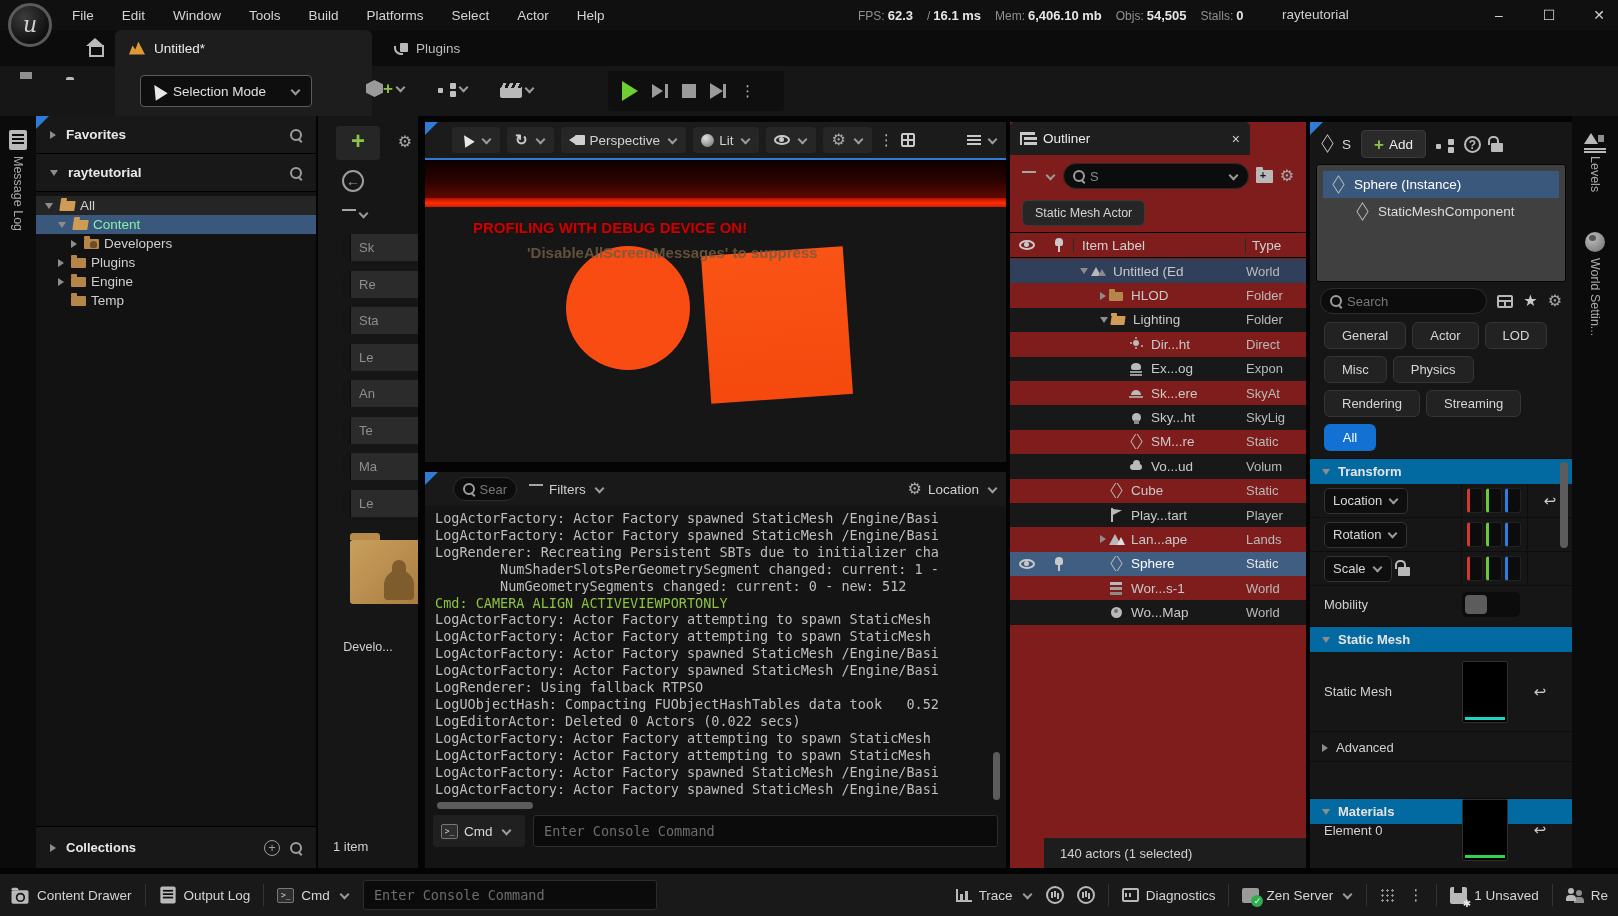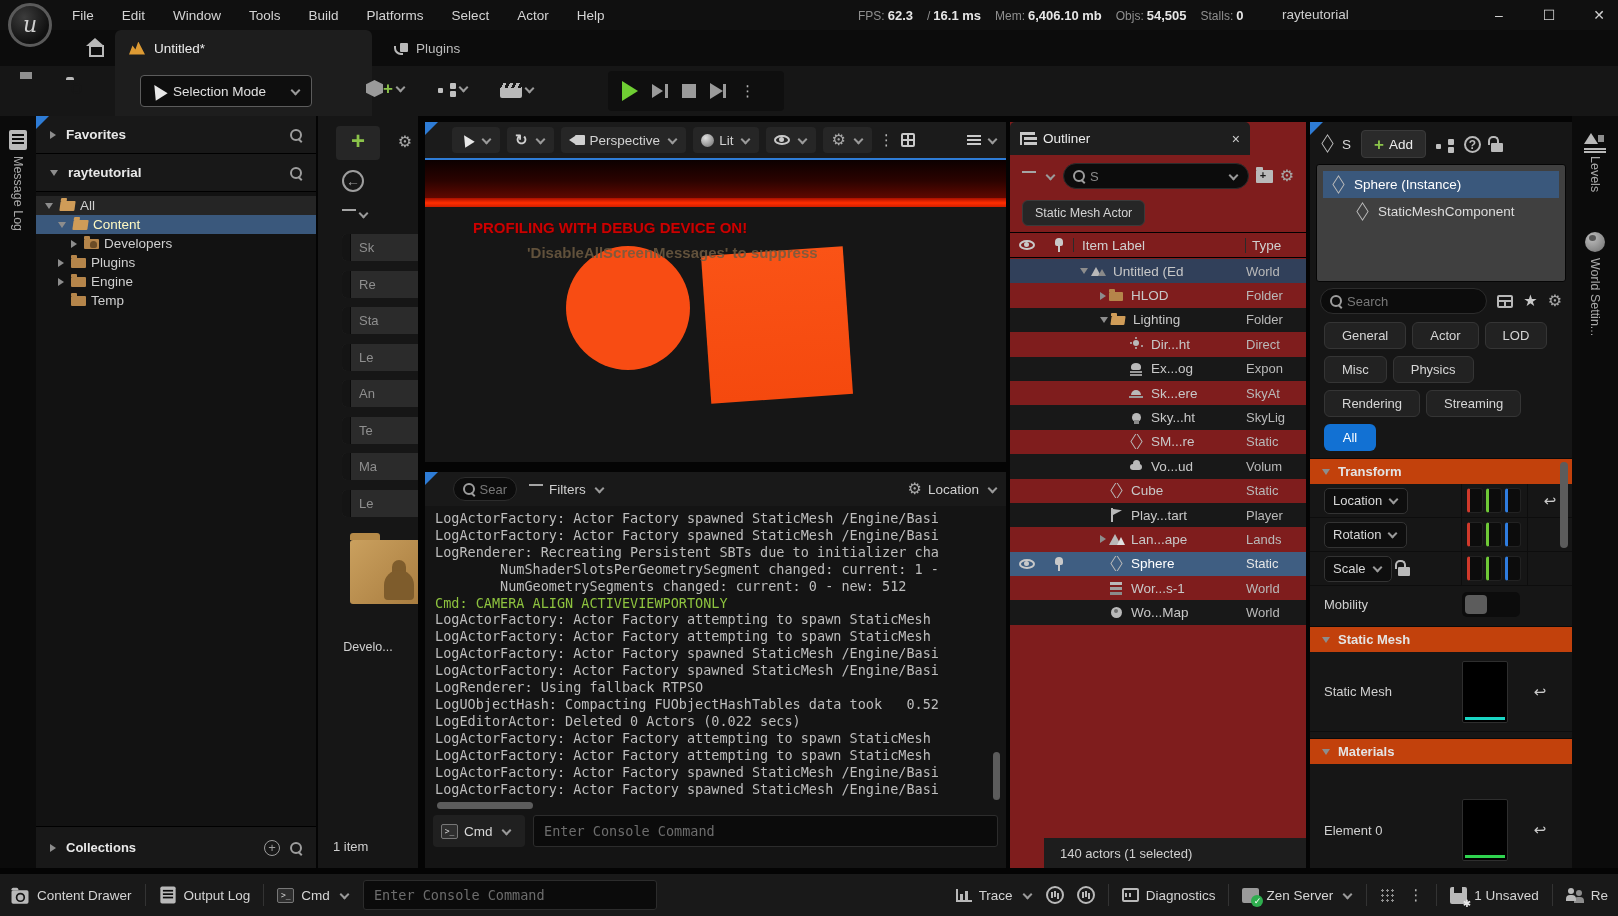--- a/index.html
+++ b/index.html
@@ -116,21 +116,21 @@
   .vtext { writing-mode:vertical-rl; color:#a9a9a9; font-size:12.5px; margin:4px auto; display:block; text-align:left; }
 
   
   #left-panel { left:36px; top:116px; width:280px; height:752px; background:#121212; }
   .cb-head { height:38px; background:#181818; border-bottom:1px solid #000; display:flex; align-items:center; padding:0 14px; gap:10px; }
   .cb-head .hl-label { font-weight:bold; color:#e8e8e8; font-size:13.5px; flex:1; }
   #cb-tree { padding-top:4px; }
   .cbrow { height:19px; display:flex; align-items:center; gap:0; color:#cfcfcf; font-size:13.5px; }
   .cbrow .arr { margin-right:4px; }
   .cbrow.hl { background:#252525; }
-  .cbrow.sel { background:#3a587c; color:#fef9c3; }
+  .cbrow.sel { background:#3a587c; color:#86efac; }
   #collections-row { position:absolute; left:0; bottom:0; width:100%; height:42px; background:#181818;
     border-top:1px solid #000; display:flex; align-items:center; padding:0 14px; gap:10px; }
   #collections-row .hl-label { font-weight:bold; color:#e8e8e8; flex:1; }
   .plus-circle { width:16px; height:16px; border:1.5px solid #9d9d9d; border-radius:50%; color:#9d9d9d;
                  font-size:13px; line-height:13px; text-align:center; }
 
   
   #cb-strip { left:318px; top:116px; width:100px; height:752px; background:#161616; }
   #cb-add { position:absolute; left:18px; top:10px; width:44px; height:34px; background:#262626; border-radius:4px;
             color:#8bc34a; font-size:24px; font-weight:bold; text-align:center; line-height:30px; }
@@ -308,21 +308,21 @@
   .gridbox-ico { width:16px; height:13px; border:2px solid #b9b9b9; border-radius:2px; position:relative; }
   .gridbox-ico::before { content:""; position:absolute; left:0; top:3px; width:12px; height:2px; background:#b9b9b9; }
   .gridbox-ico::after { content:""; position:absolute; left:5px; top:3px; width:2px; height:6px; background:#b9b9b9; }
   .star-ico { color:#c9c9c9; font-size:16px; line-height:1; }
   #details-chip-rows { position:absolute; left:0; top:200px; width:100%; padding:0 14px; }
   .dchip-row { display:flex; gap:6px; margin-bottom:7px; }
   .dchip { height:27px; background:#222; border:1px solid #353535; border-radius:6px; color:#d6d6d6;
            font-size:13px; display:flex; align-items:center; padding:0 17px; }
   #det-all { position:absolute; left:14px; top:302px; width:52px; height:27px; background:#1271d3; border-radius:6px;
              color:#fff; font-size:13px; display:flex; align-items:center; justify-content:center; }
-  .sect-head { position:absolute; left:0; width:100%; height:26px; background:#c2410c; border-top:1px solid #0a0a0a;
+  .sect-head { position:absolute; left:0; width:100%; height:26px; background:#0369a1; border-top:1px solid #0a0a0a;
                display:flex; align-items:center; gap:8px; padding:0 12px; font-weight:bold; color:#e4e4e4; font-size:13px; }
   #sect-transform { top:336px; }
   #transform-rows { position:absolute; left:0; top:362px; width:100%; }
   .prow { height:34px; display:flex; align-items:center; border-bottom:1px solid #0d0d0d; }
   .prow-left { width:152px; display:flex; align-items:center; gap:6px; padding-left:14px; border-right:1px solid #0d0d0d; height:100%; }
   .tdrop { height:26px; background:#0e0e0e; border:1px solid #333; border-radius:5px; display:flex; align-items:center;
            gap:4px; padding:0 8px; color:#d8d8d8; font-size:13px; }
   .prow-val { width:66px; display:flex; gap:3px; padding-left:5px; border-right:1px solid #0d0d0d; height:100%; align-items:center; }
   .axis { width:16px; height:25px; background:#0c0c0c; border-radius:3px; border:1px solid #222; border-left:3px solid #888; }
   .ax-x { border-left-color:#d0392b; }
@@ -336,21 +336,21 @@
   .toggle::before { content:""; position:absolute; left:3px; top:3px; width:22px; height:19px; background:#5c5c5c; border-radius:4px; }
   #sect-staticmesh { top:504px; }
   #sm-row { position:absolute; left:0; top:530px; width:100%; height:80px; display:flex; align-items:center; border-bottom:1px solid #0d0d0d; }
   #sm-row .plabel, #el-row .plabel { width:152px; padding-left:14px; color:#d0d0d0; font-size:13px; }
   .thumb { width:46px; height:62px; background:#000; border:1px solid #2e2e2e; border-radius:2px; position:relative; }
   .thumb::after { content:""; position:absolute; left:2px; right:2px; bottom:2px; height:3px; background:#19d6c4; }
   .thumb.green::after { background:#2fd34f; }
   .thumb-reset { flex:1; display:flex; justify-content:center; }
   #adv-row { position:absolute; left:0; top:612px; width:100%; height:28px; display:flex; align-items:center; gap:8px;
              padding:0 12px; color:#d0d0d0; font-size:13px; border-bottom:1px solid #0d0d0d; }
-  #sect-materials { top:616px; }
+  #sect-materials { top:676px; }
   #el-row { position:absolute; left:0; top:670px; width:100%; height:76px; display:flex; align-items:center; }
   #det-scroll { position:absolute; right:4px; top:340px; width:8px; height:86px; background:#5c5c5c; border-radius:4px; }
 
   
   #right-strip { position:absolute; left:1572px; top:116px; width:46px; height:752px; background:#0b0b0b; }
   .levels-ico { position:relative; width:22px; height:18px; margin:16px auto 6px; }
   .levels-ico::before { content:""; position:absolute; left:0; bottom:6px; border-left:7px solid transparent;
      border-right:7px solid transparent; border-bottom:11px solid #b9b9b9; box-shadow:8px 0 0 -2px #8d8d8d; }
   .levels-ico::after { content:""; position:absolute; left:0; bottom:0; width:22px; height:2px; background:#b9b9b9; box-shadow:0 3px 0 #b9b9b9; }
   .globe-ico { width:20px; height:20px; border-radius:50%; background:radial-gradient(circle at 35% 30%,#bdbdbd,#6e6e6e);

